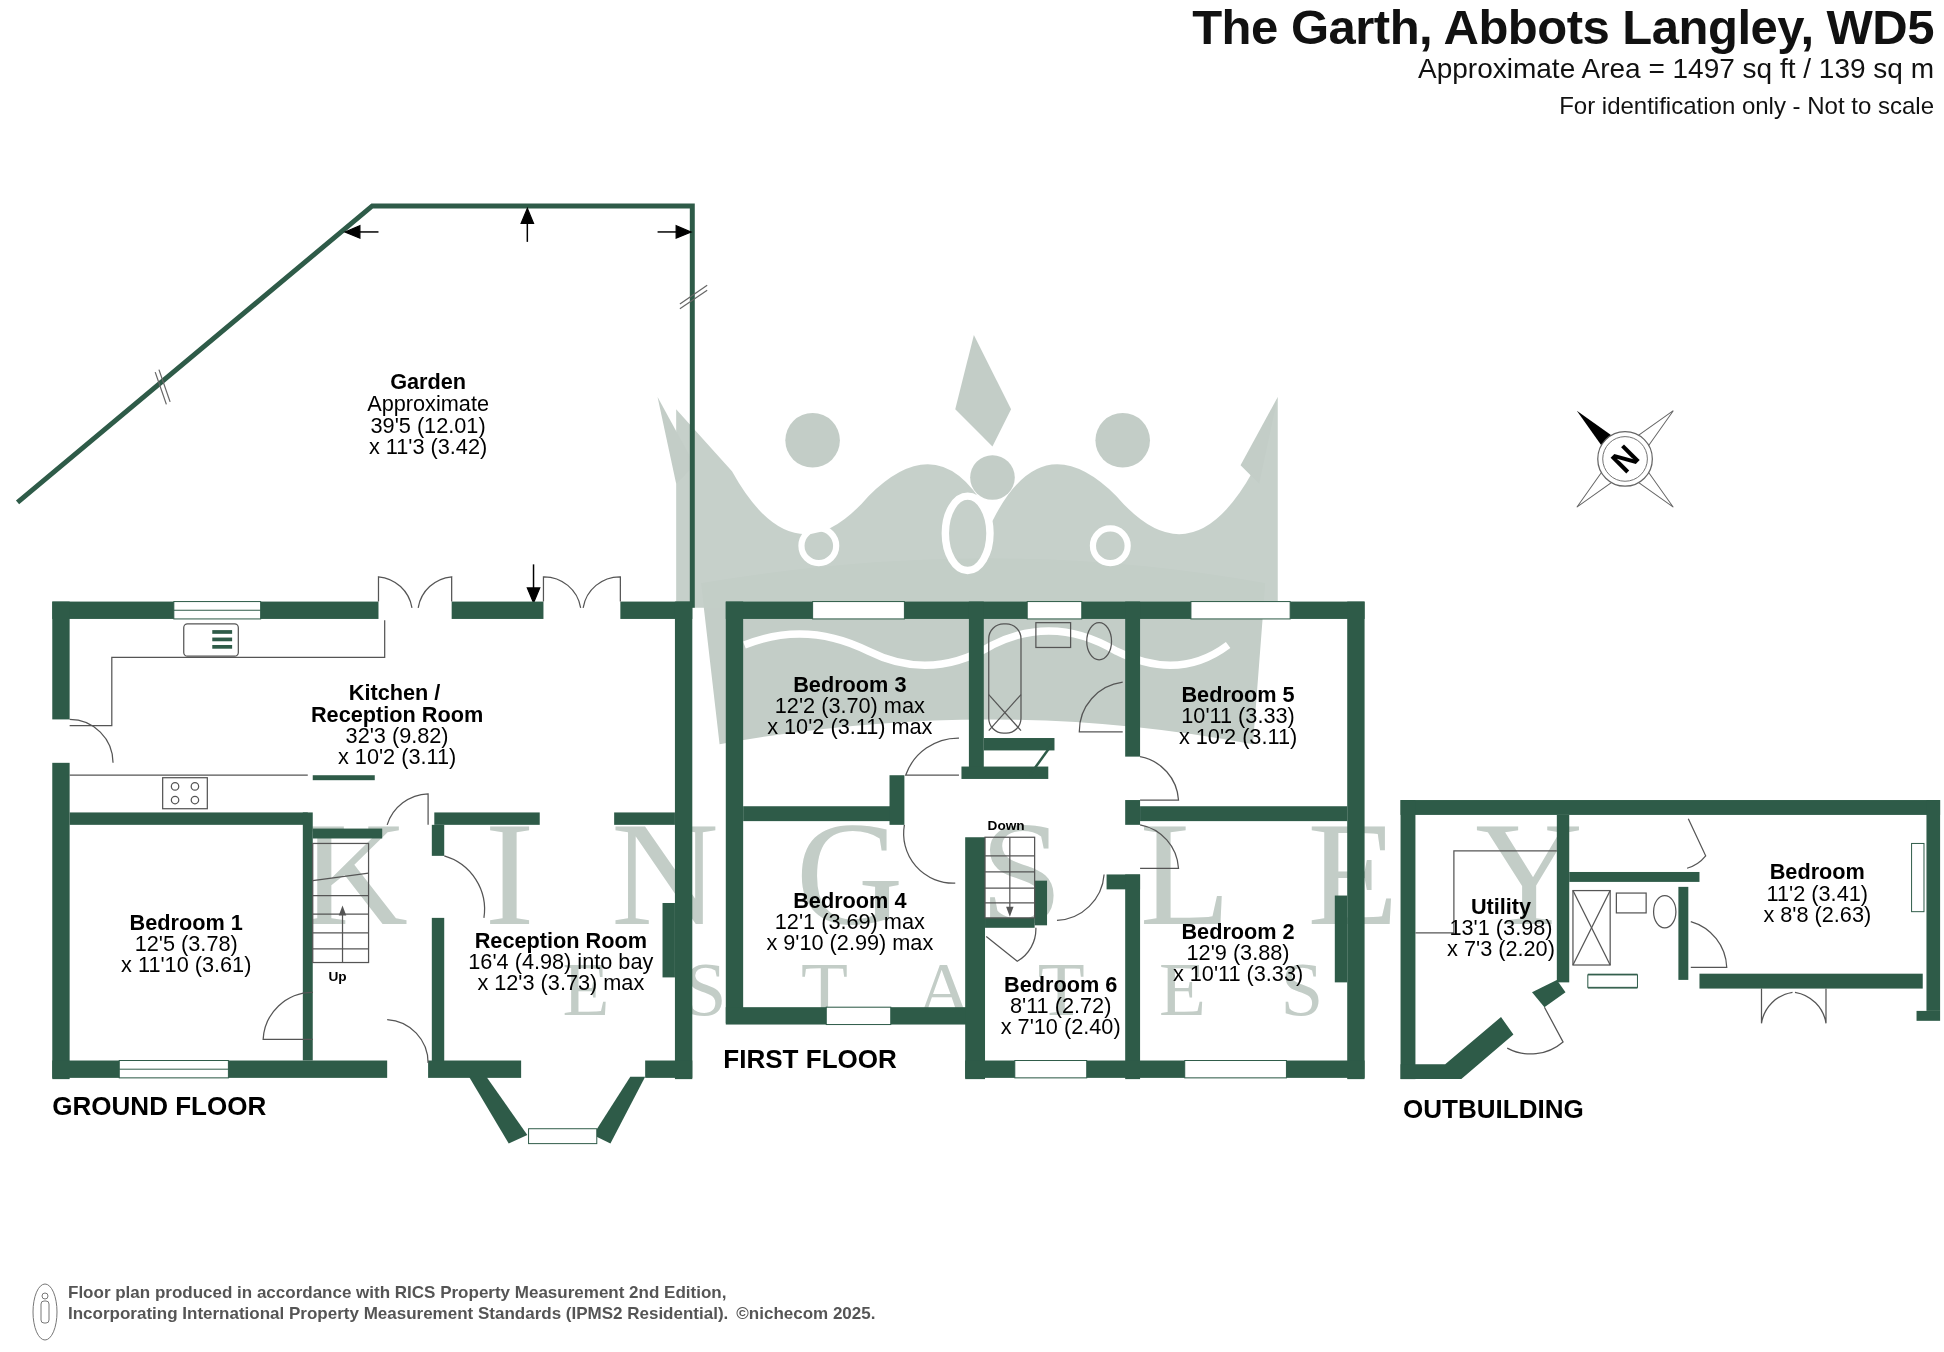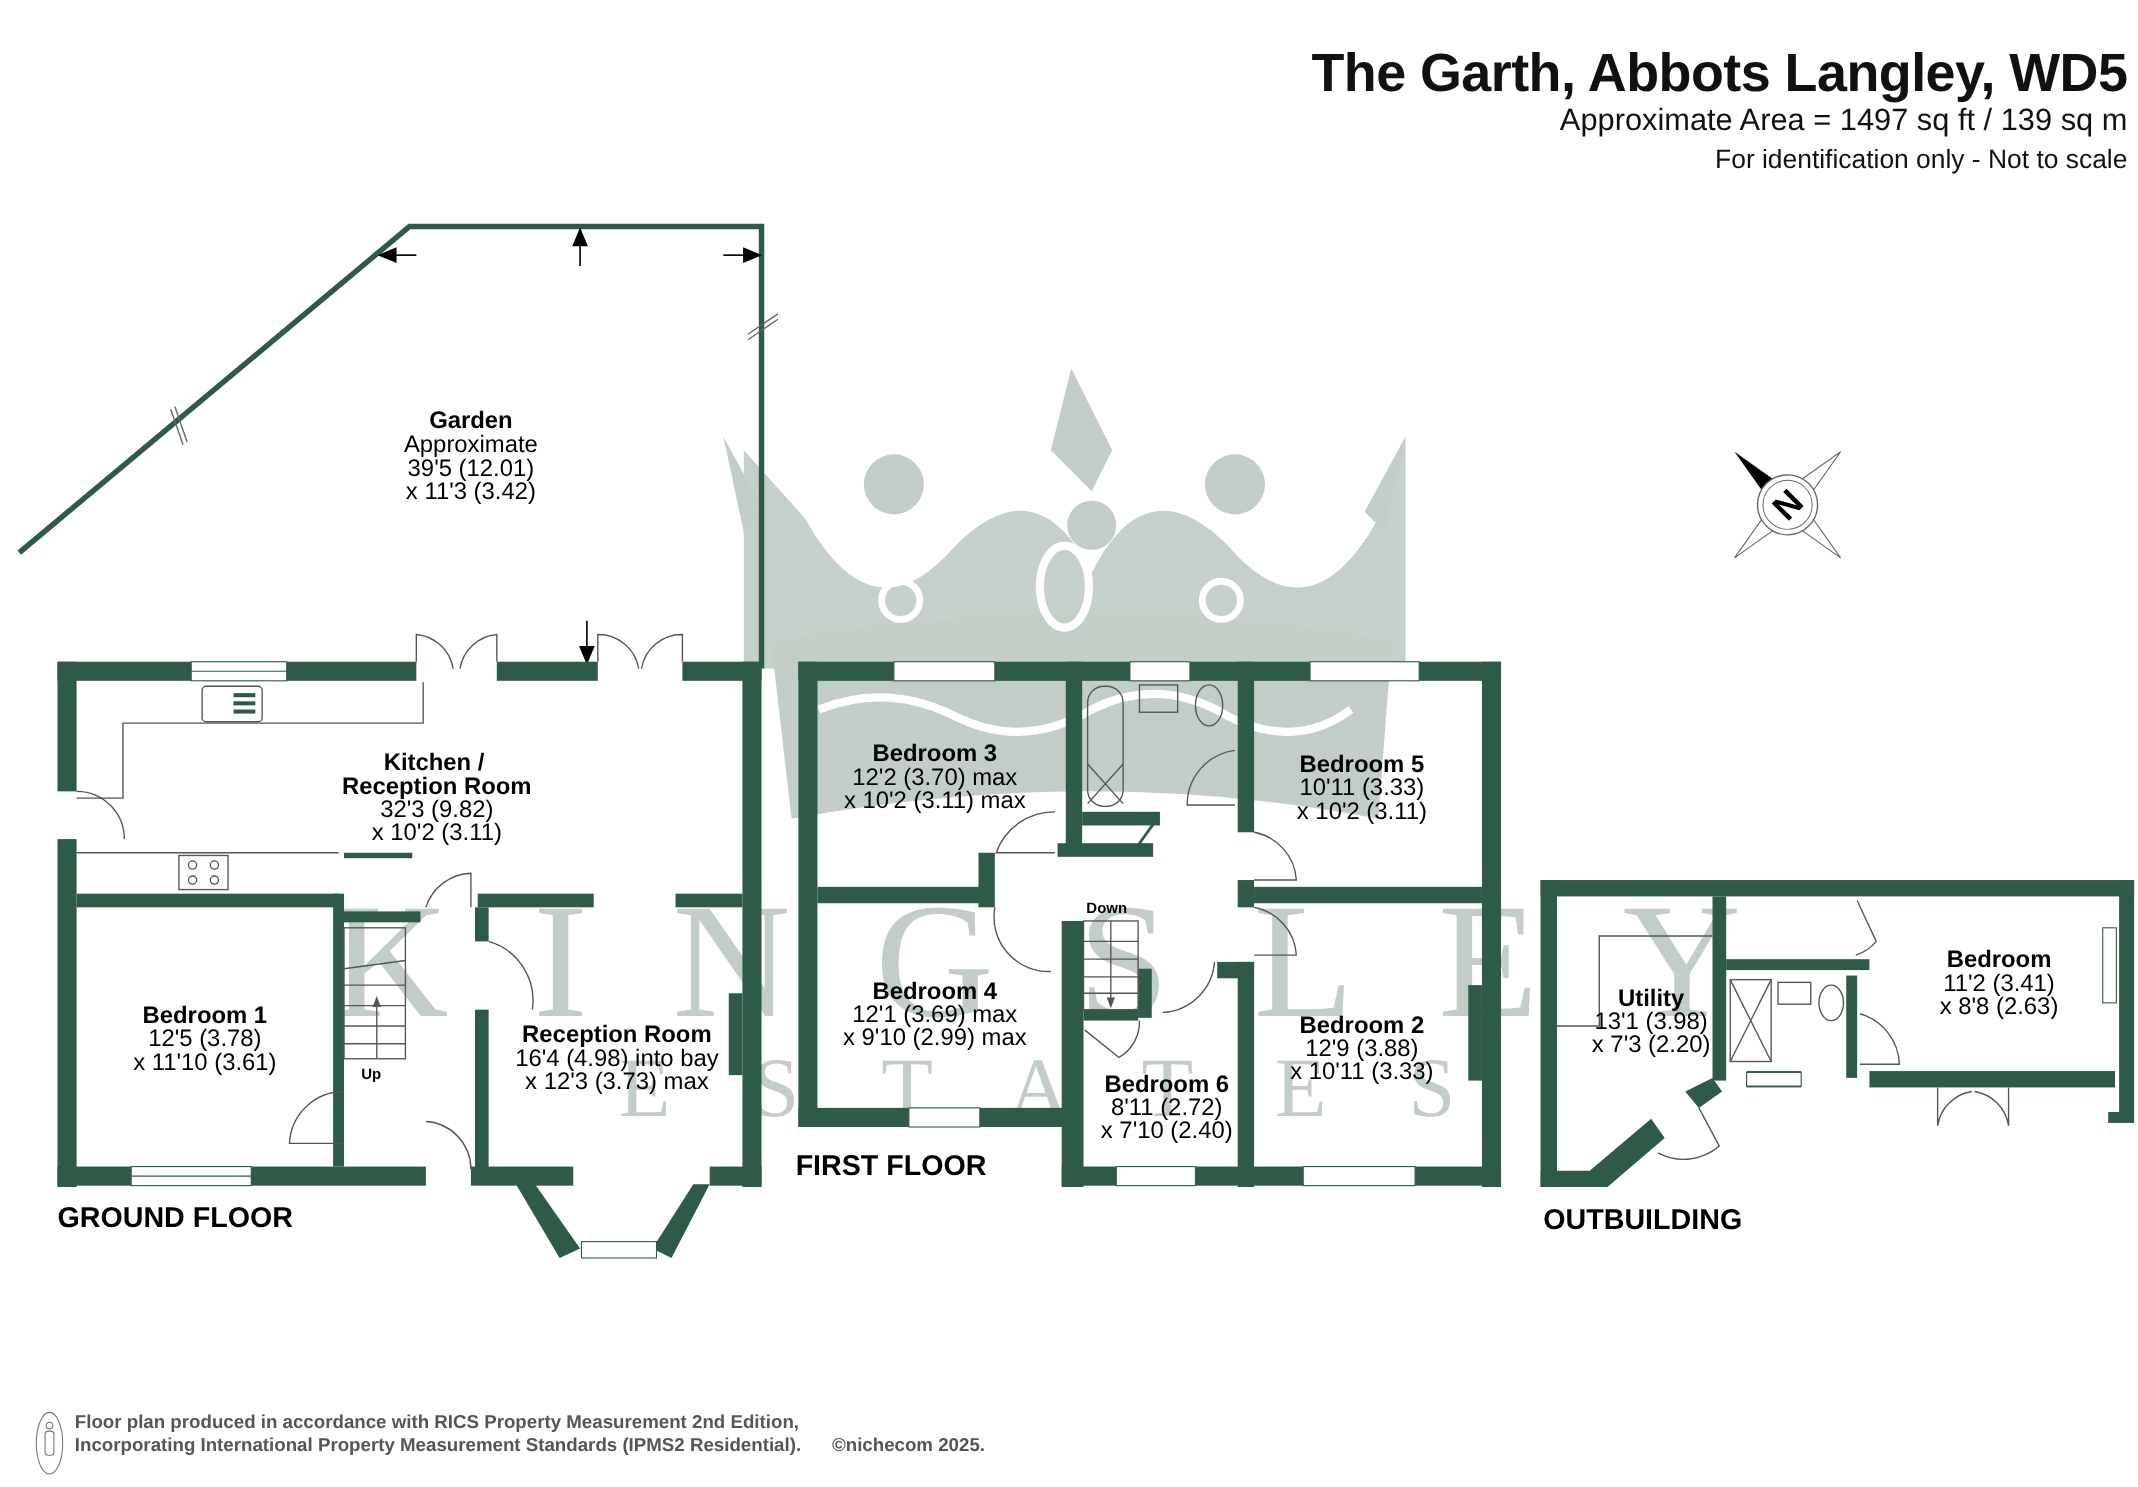--- a/index.html
+++ b/index.html
@@ -1,25 +1,25 @@
 <!DOCTYPE html>
 <html><head>
 <meta charset="utf-8">
 <style>
   html,body{margin:0;padding:0;background:#ffffff;}
   body{width:1944px;height:1352px;position:relative;overflow:hidden;font-family:"Liberation Sans",sans-serif;color:#111;}
   #plan{position:absolute;left:0;top:0;width:1944px;height:1352px;}
-  .hdr{position:absolute;right:10px;top:0;text-align:right;margin-top:40px;}
+  .hdr{position:absolute;right:10px;top:0;text-align:right;}
   .hdr .title{font-weight:bold;font-size:49px;line-height:50px;margin-top:2px;letter-spacing:-0.5px;}
   .hdr .area{font-size:28px;line-height:34px;}
   .hdr .area:first-of-type{margin-top:14px;}
   .hdr .note{font-size:24px;line-height:24px;margin-top:8px;}
   .footer{position:absolute;left:32px;top:1282px;display:flex;align-items:flex-start;gap:10px;}
   .footer .lines{font-size:17px;line-height:21px;color:#555;font-weight:bold;}
-  .footer .copy{margin-left:28px;}
+  .footer .copy{margin-left:8px;}
   .rl{font-size:17.5px;}
   .rn{font-weight:bold;font-size:17.5px;}
   .fl{font-weight:bold;font-size:21px;}
   .wm{fill:#c3cdc7;}
   .wall{fill:#2e5b48;}
   .thin{fill:none;stroke:#555;stroke-width:1;}
   .win{fill:#fff;stroke:#2e5b48;stroke-width:0.8;}
 </style>
 </head>
 <body>

